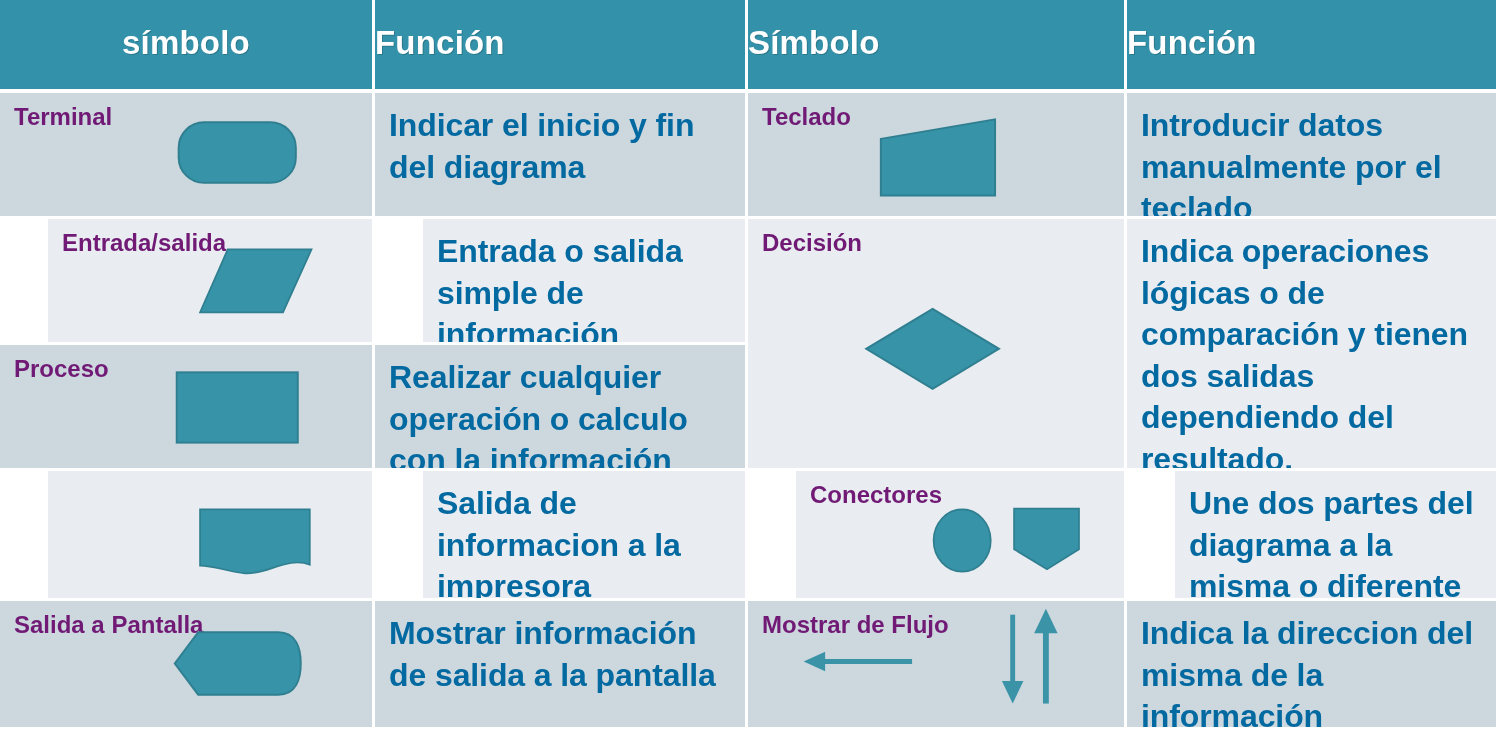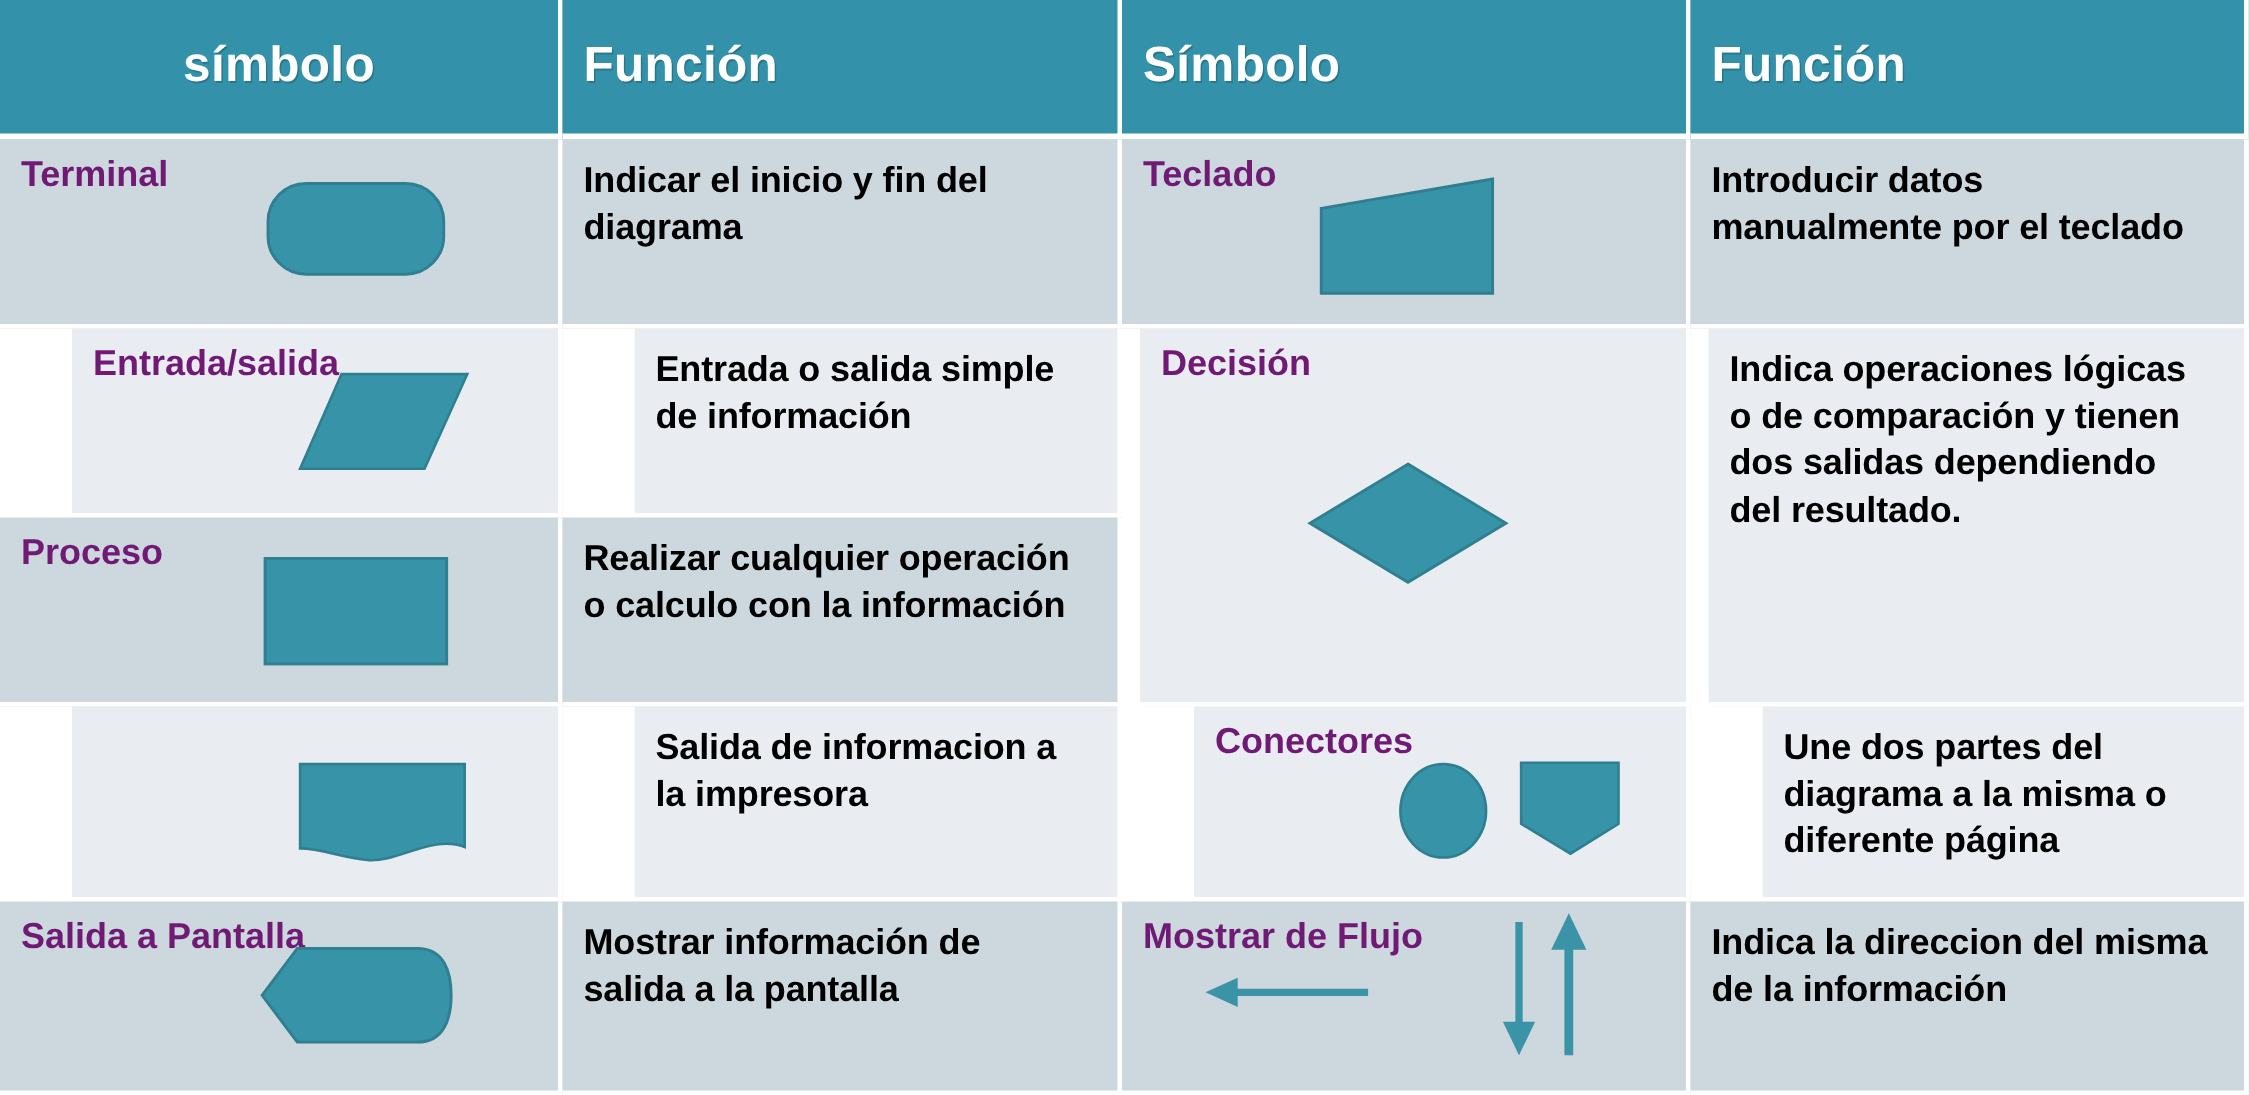--- a/index.html
+++ b/index.html
@@ -45,21 +45,21 @@
   .hdr .htext {
     font-size: 33px;
     font-weight: bold;
     color: #ffffff;
     letter-spacing: .2px;
     text-shadow: 1px 1px 0 rgba(0,0,0,.18);
   }
   .hdr.center { justify-content: center; }
   .hdr.center .htext { padding-bottom: 4px; }
   .hdr.left { justify-content: flex-start; }
-  .hdr.left .htext { padding-left: 14px; padding-bottom: 4px; }
+  .hdr.left .htext { padding-bottom: 4px; }
 
   
   .rowA { background: #ccd7de; }
   .rowB { background: #e9edf1; margin-left: 48px; }
 
   .sym-cell {
     padding: 10px 0 0 0;
   }
   .sym-label {
     position: absolute;
@@ -77,29 +77,29 @@
     top: 0;
     width: 100%;
     height: 100%;
     pointer-events: none;
   }
 
   .desc-cell {
     padding: 12px 18px 0 14px;
   }
   .desc-text {
-    font-size: 24px;
+    font-size: 32px;
     font-weight: bold;
-    color: #000000;
+    color: #0369a1;
     line-height: 1.30;
     letter-spacing: -0.1px;
   }
 
   
-  .span2 { grid-row: span 2; margin-left: 12px; }
+  .span2 { grid-row: span 2; }
 
   
   .bg-dec { background: #e9edf1; }
 </style>
 </head>
 <body>
 
 <div class="table">
 
   <div class="cell hdr center">

